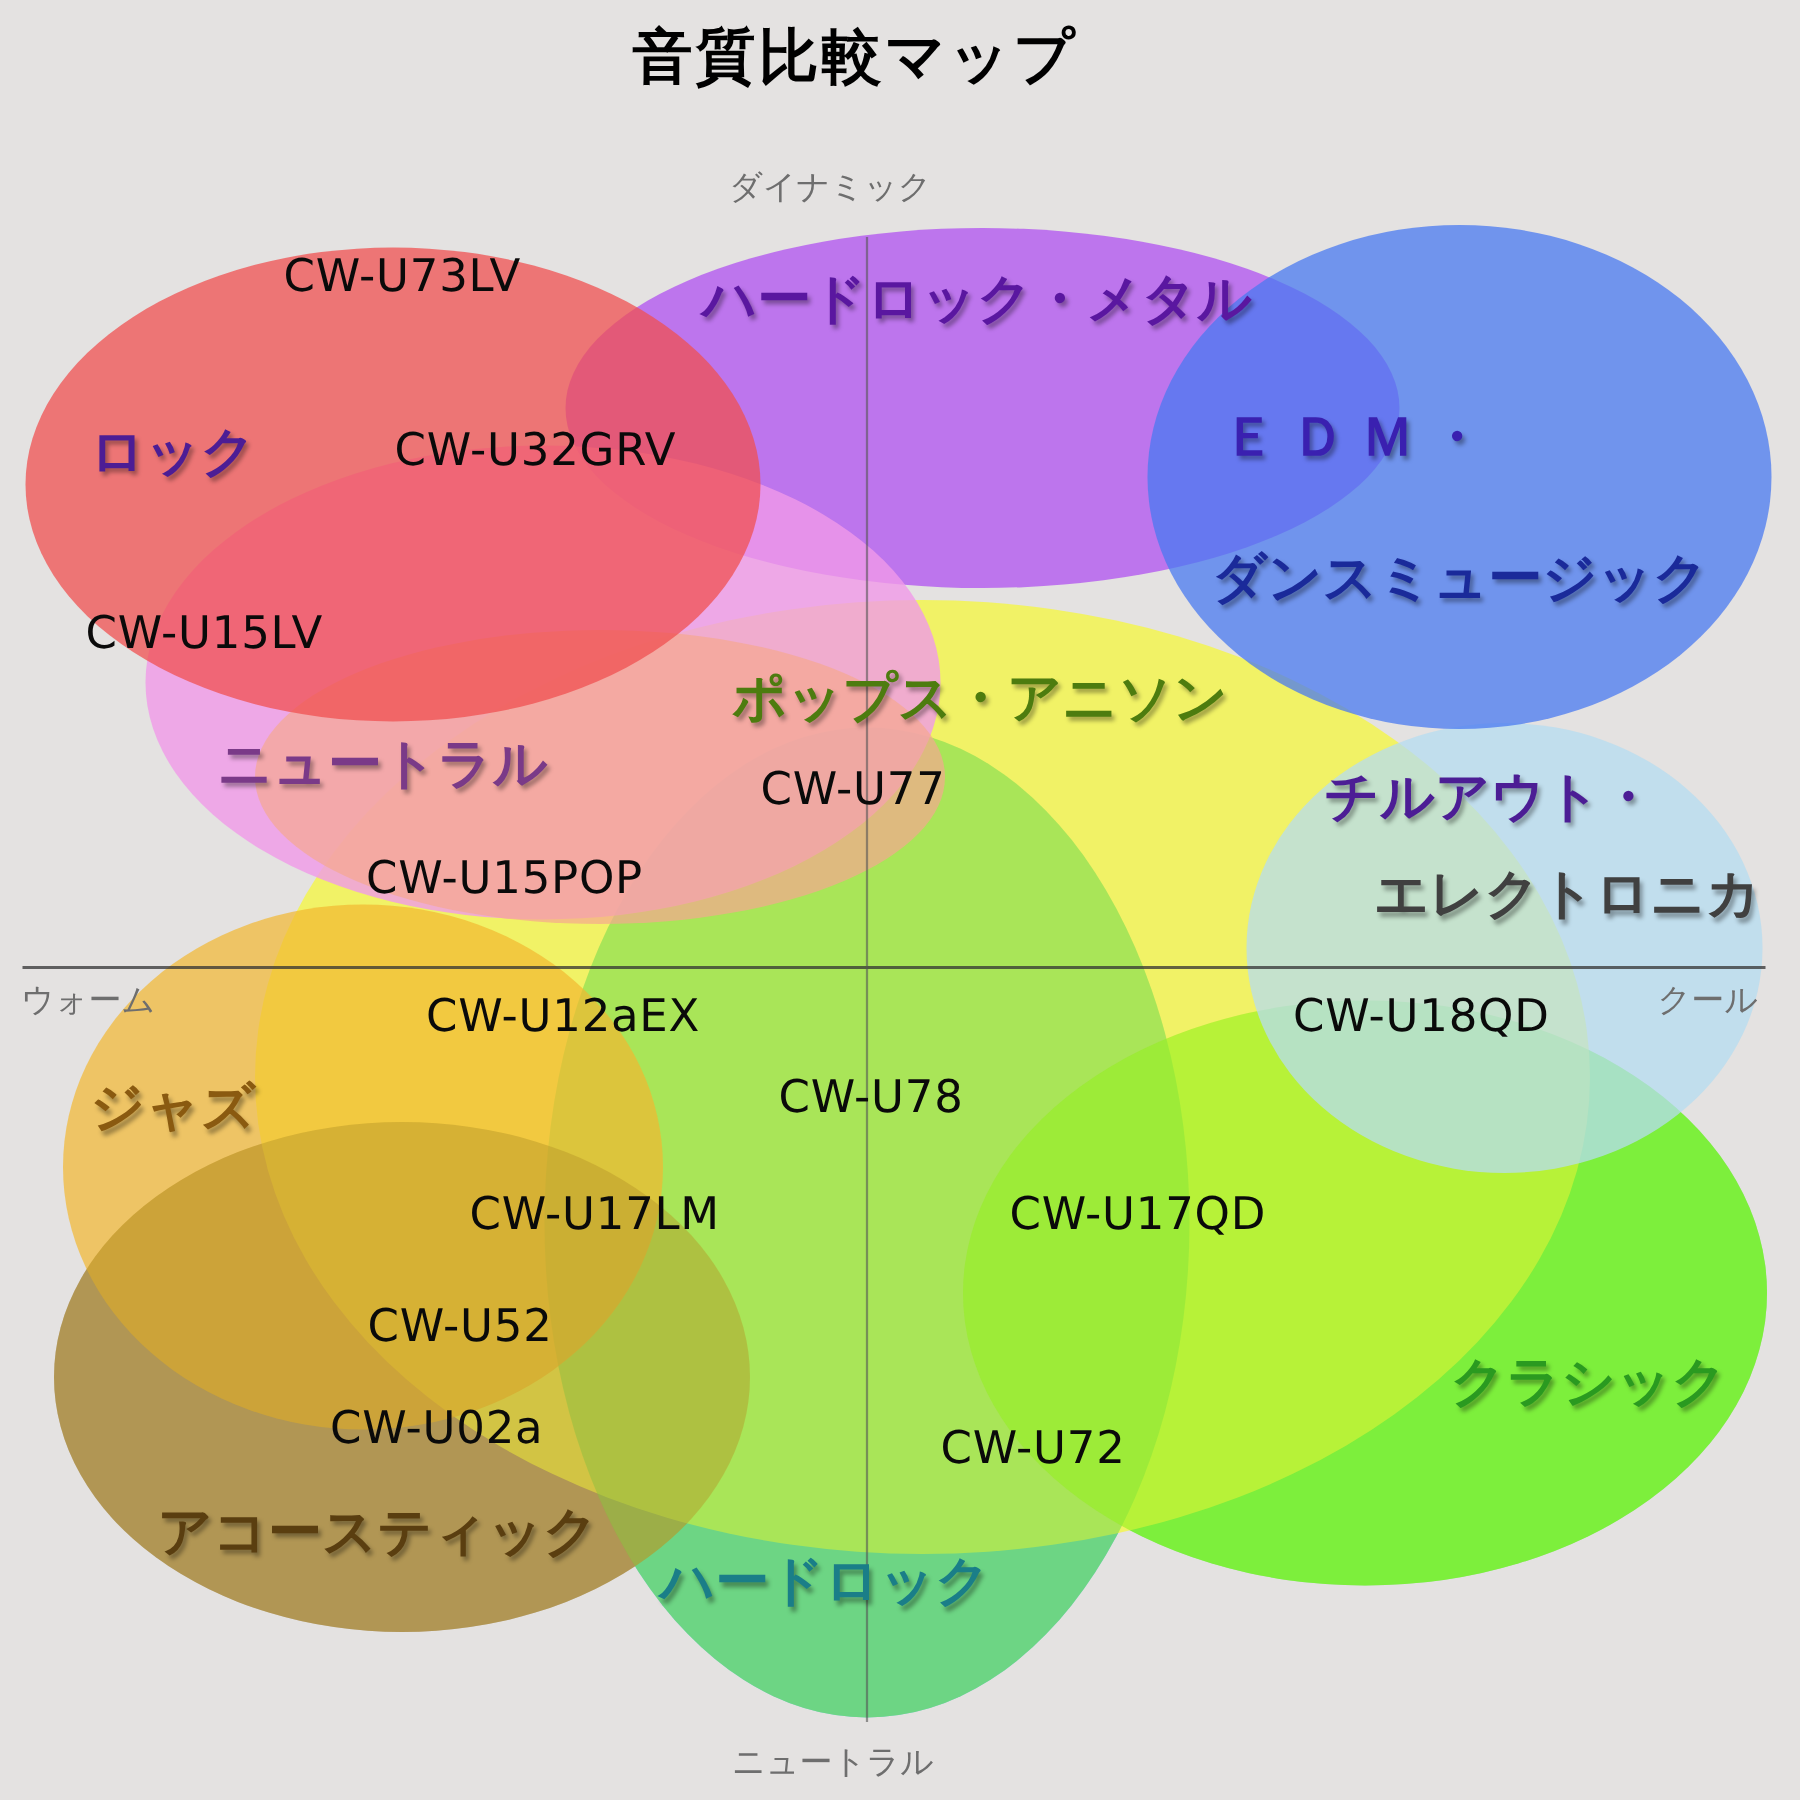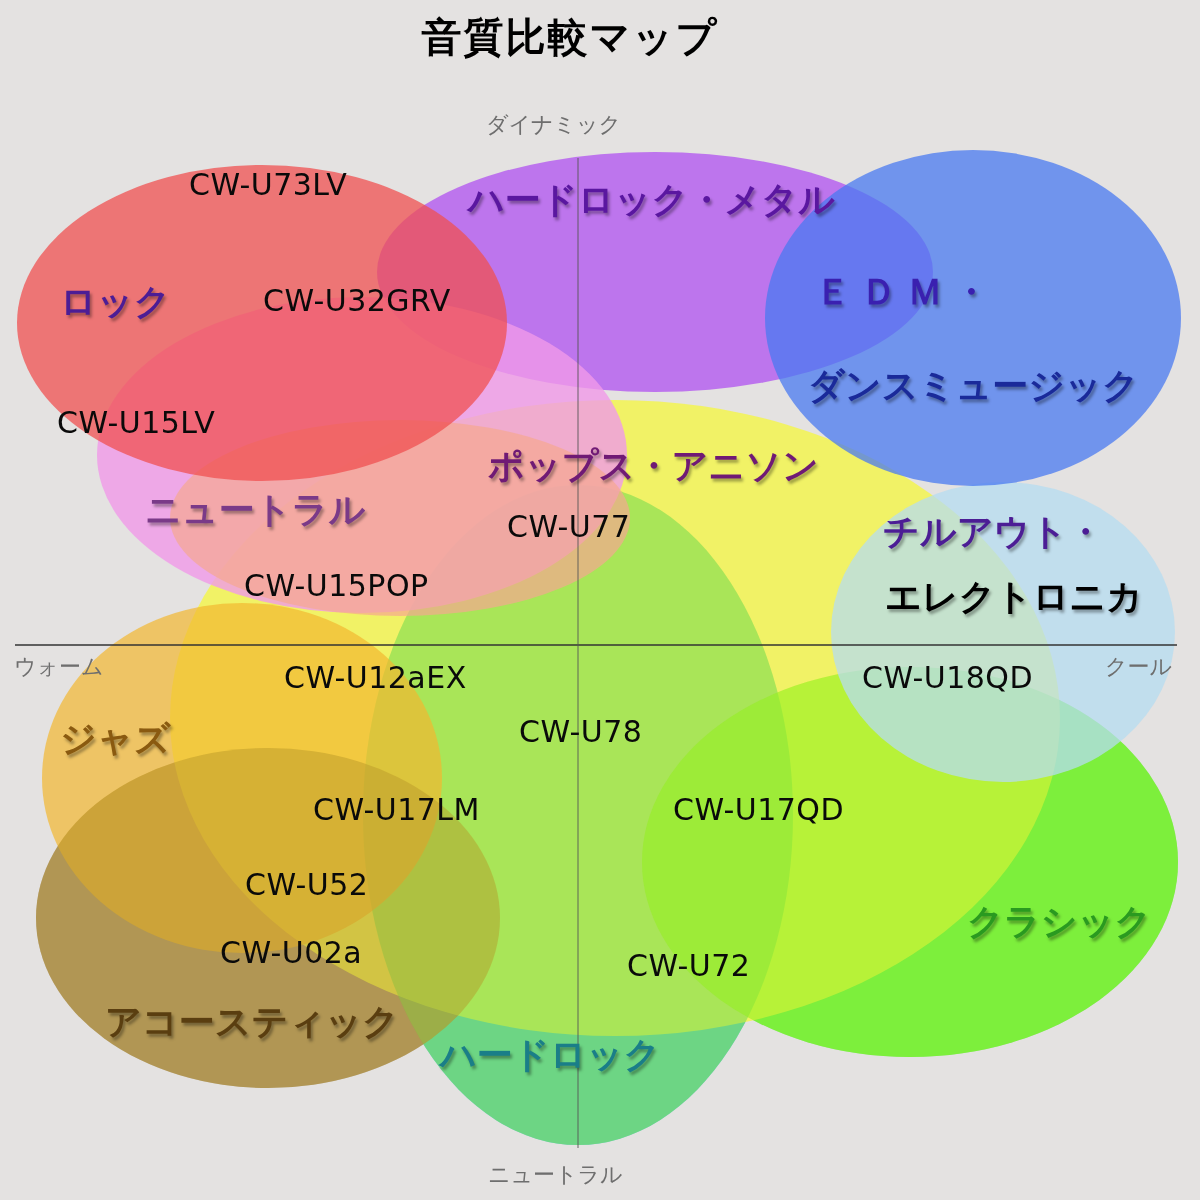--- a/index.html
+++ b/index.html
@@ -54,23 +54,23 @@
 <div class="axis-label" style="left:486px; top:110px;text-align:right;">ダイナミック</div>
 <div class="axis-label" style="left:488px; top:1160px;">ニュートラル</div>
 <div class="axis-label" style="left:14px; top:652px;">ウォーム</div>
 <div class="axis-label" style="left:1105px; top:652px;">クール</div>
 
 <div class="genre" style="left:60px; top:280px; color:#4c1d95;">ロック</div>
 <div class="genre" style="left:468px; top:178px; color:#5a17a0;">ハードロック・メタル</div>
 <div class="genre" style="left:815px; top:270px; color:#3a20b0; letter-spacing:10px;">ＥＤＭ・</div>
 <div class="genre" style="left:808px; top:332px; color:#1a2a9a;margin-top:32px;">ダンスミュージック</div>
 <div class="genre" style="left:145px; top:488px; color:#7a3a88;">ニュートラル</div>
-<div class="genre" style="left:488px; top:444px; color:#701a75;">ポップス・アニソン</div>
+<div class="genre" style="left:488px; top:444px; color:#4d7c0f;">ポップス・アニソン</div>
 <div class="genre" style="left:883px; top:510px; color:#4c1d95;">チルアウト・</div>
-<div class="genre" style="left:885px; top:575px; color:#000000;">エレクトロニカ</div>
+<div class="genre" style="left:916px; top:575px; color:#404040;">エレクトロニカ</div>
 <div class="genre" style="left:60px; top:717px; color:#8a5a10;">ジャズ</div>
 <div class="genre" style="left:967px; top:900px; color:#2a9a20;">クラシック</div>
 <div class="genre" style="left:105px; top:1000px; color:#5a3e10;">アコースティック</div>
 <div class="genre" style="left:440px; top:1033px; color:#1a7e88;">ハードロック</div>
 
 <div class="model" style="left:189px; top:167px;">CW-U73LV</div>
 <div class="model" style="left:263px; top:283px;">CW-U32GRV</div>
 <div class="model" style="left:57px; top:405px;">CW-U15LV</div>
 <div class="model" style="left:507px; top:509px;">CW-U77</div>
 <div class="model" style="left:244px; top:568px;">CW-U15POP</div>

